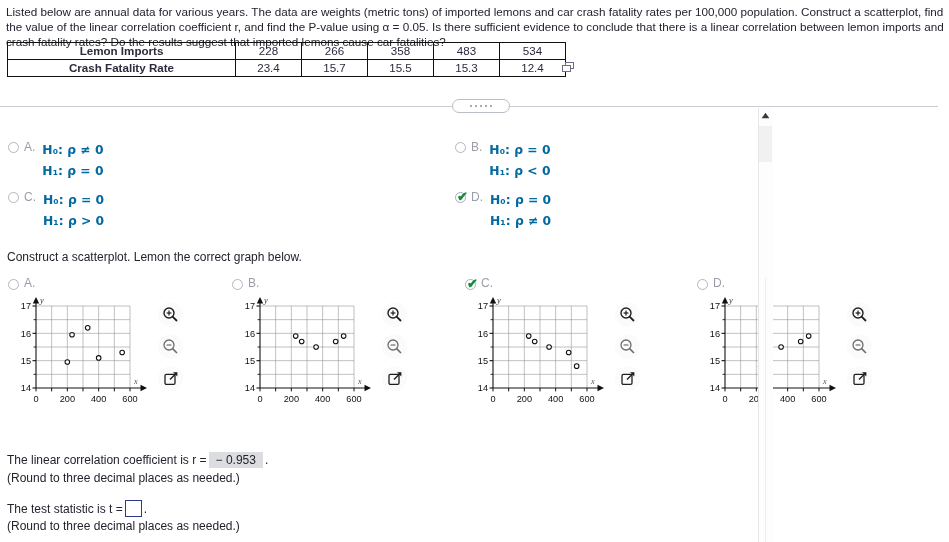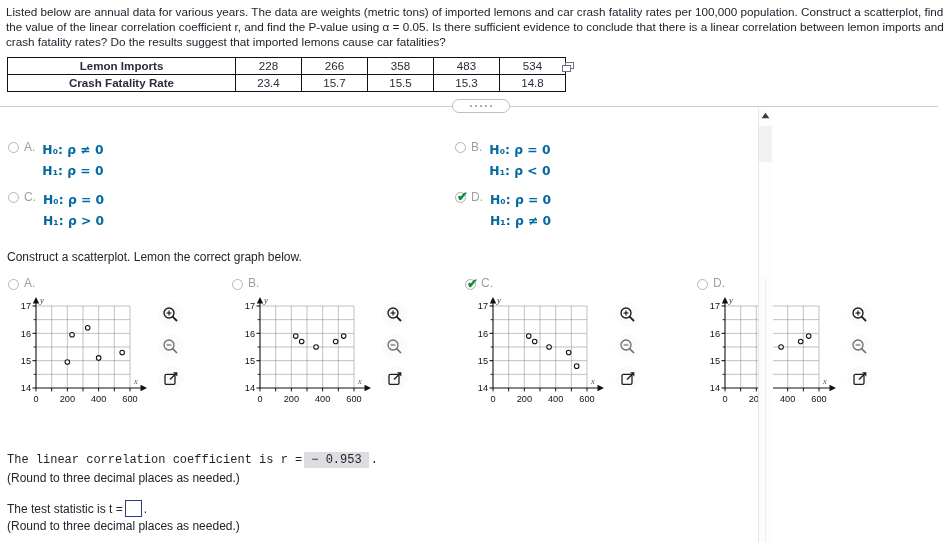--- a/index.html
+++ b/index.html
@@ -14,21 +14,21 @@
   .page { position: relative; width: 773px; height: 542px; }
 
   
   .stmt {
     position: absolute; left: 6px; top: 4px; width: 938px;
     font-size: 11.7px; line-height: 15.2px; color: #23232f;
   }
   .stmt span { white-space: normal; }
 
   
-  .datatable-wrap { position: absolute; left: 7px; top: 57px; }
+  .datatable-wrap { position: absolute; left: 7px; top: 42px; }
   table.data {
     border-collapse: collapse;
     font-size: 11.6px;
   }
   table.data td {
     border: 1px solid #111;
     text-align: center;
     padding: 1px 4px;
     height: 16px;
     line-height: 14px;
@@ -108,21 +108,21 @@
 
   .tools { display: flex; flex-direction: column; gap: 7px; margin-left: 10px; margin-top: 6px; }
   .tool {
     width: 25px; height: 25px; border-radius: 50%;
     background: #fbfbfb;
     display: flex; align-items: center; justify-content: center;
   }
 
   
   .ans { position: absolute; font-size: 12px; color: #23232f; }
-  .ansline1 { left: 7px; top: 452px; font-family: Liberation Mono, monospace; }
+  .ansline1 { left: 7px; top: 452px; }
   .ansline2 { left: 7px; top: 471px; }
   .ansline3 { left: 7px; top: 500px; }
   .ansline4 { left: 7px; top: 519px; }
 
   .filledbox {
     display: inline-block;
     background: #dcdde1;
     padding: 1px 7px;
     margin: 0 2px;
     font-size: 12px;
@@ -178,21 +178,21 @@
             <td class="val">358</td>
             <td class="val">483</td>
             <td class="val">534</td>
           </tr>
           <tr>
             <td class="rowlabel">Crash Fatality Rate</td>
             <td class="val">23.4</td>
             <td class="val">15.7</td>
             <td class="val">15.5</td>
             <td class="val">15.3</td>
-            <td class="val">14.8</td>
+            <td class="val">12.4</td>
           </tr>
         </tbody>
     </table>
   </div>
   <div class="copy-icon">
     <svg width="13" height="12" viewBox="0 0 13 12" xmlns="http://www.w3.org/2000/svg">
       <rect x="3.5" y="0.5" width="8" height="6" fill="#ffffff" stroke="#6b6f8c" stroke-width="1"></rect>
       <rect x="0.5" y="3.5" width="8" height="6" fill="#ffffff" stroke="#6b6f8c" stroke-width="1"></rect>
     </svg>
   </div>

